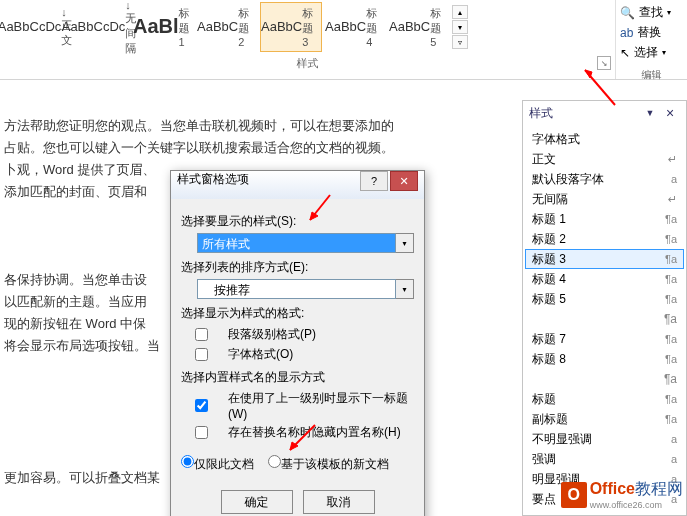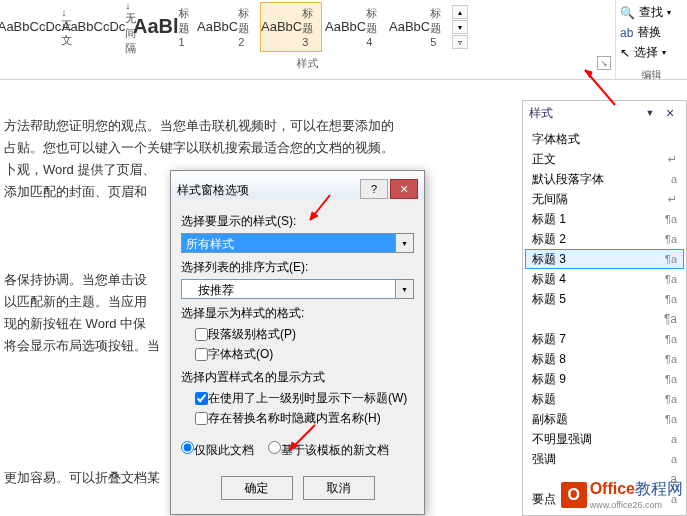--- a/index.html
+++ b/index.html
@@ -23,32 +23,32 @@
 .edit-label { text-align: center; font-size: 10px; color: #666; margin-top: 4px; }
 
 
 .arrow-red { position: absolute; stroke: #ff0000; fill: #ff0000; pointer-events: none; z-index: 10; }
 
 
 .doc-area { position: absolute; left: 0; top: 115px; width: 490px; color: #333; font-size: 13px; line-height: 22px; padding: 0 4px; }
 
 
 .dialog { position: absolute; left: 170px; top: 170px; width: 255px; background: #f0f0f0; border: 1px solid #888; box-shadow: 2px 2px 10px rgba(0,0,0,.3); z-index: 5; }
-.dialog-title { height: 28px; background: linear-gradient(#fff,#e4ecf7); display: flex; align-items: flex-end; padding: 0 6px; font-size: 12px; }
+.dialog-title { height: 28px; background: linear-gradient(#fff,#e4ecf7); display: flex; align-items: flex-start; padding: 0 6px; font-size: 12px; }
 .dialog-title span:first-child { flex: 1; }
 .dlg-btn { width: 28px; height: 20px; border: 1px solid #aaa; background: #eee; display: flex; align-items: center; justify-content: center; margin-left: 2px; font-size: 11px; cursor: pointer; }
 .dlg-close { background: #c75050; color: #fff; border-color: #a03030; }
 .dialog-body { padding: 8px 10px; font-size: 12px; }
 .dialog-body label { display: block; margin: 6px 0 3px; }
-.select-row { display: flex; }
+.select-row { display: flex; margin-left: 16px; }
 .select-row select,.select-row .sel { flex: 1; height: 20px; border: 1px solid #7a98af; background: #fff; font-size: 12px; }
 .sel.hl { background: #3399ff; color: #fff; padding: 2px 4px; }
 .sel-btn { width: 18px; border: 1px solid #888; border-left: none; background: #eee; display: flex; align-items: center; justify-content: center; font-size: 8px; cursor: pointer; }
 .chk-group { margin: 4px 0 4px 14px; }
-.chk-row { display: flex; align-items: center; gap: 0; margin: 3px 0; }
+.chk-row { display: flex; align-items: center; gap: 20px; margin: 3px 0; }
 .chk-row input { margin: 0; }
 .radio-row { display: flex; gap: 14px; margin: 8px 0; }
 .btn-row { display: flex; justify-content: center; gap: 10px; padding: 6px 0; }
 .btn-row button { width: 72px; height: 24px; border: 1px solid #888; background: #f0f0f0; cursor: pointer; font-size: 12px; }
 
 
 .styles-pane { position: absolute; right: 0; top: 100px; width: 165px; height: 416px; border: 1px solid #c4c4c4; background: #fff; }
 .pane-header { height: 24px; display: flex; align-items: center; padding: 0 6px; font-size: 12px; color: #336; }
 .pane-header span:first-child { flex: 1; }
 .pane-header .x { width: 20px; text-align: center; cursor: pointer; font-size: 14px; }
@@ -258,40 +258,40 @@
       </div>
       <div class="sl-item">
         <span>标题 7</span>
         <span class="sl-sym">¶a</span>
       </div>
       <div class="sl-item">
         <span>标题 8</span>
         <span class="sl-sym">¶a</span>
       </div>
       <div class="sl-item">
-        <span>标题 9</span>
         <span class="sl-sym">¶a</span>
       </div>
       <div class="sl-item">
         <span>标题</span>
         <span class="sl-sym">¶a</span>
       </div>
       <div class="sl-item">
         <span>副标题</span>
         <span class="sl-sym">¶a</span>
       </div>
       <div class="sl-item">
         <span>不明显强调</span>
         <span class="sl-sym">a</span>
       </div>
       <div class="sl-item">
         <span>强调</span>
         <span class="sl-sym">a</span>
       </div>
       <div class="sl-item">
+        <span>明显强调</span>
         <span class="sl-sym">a</span>
       </div>
       <div class="sl-item">
         <span>要点</span>
         <span class="sl-sym">a</span>
       </div>
     </div>
 </div>
 
 <div class="watermark">

